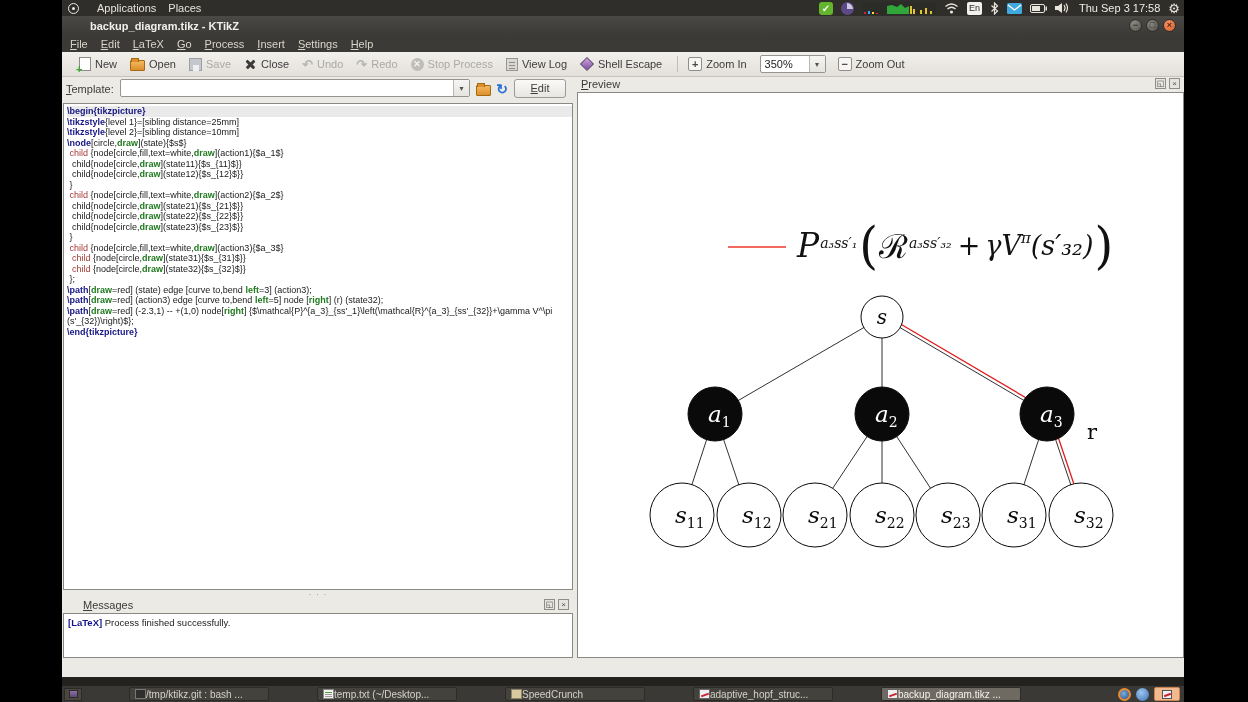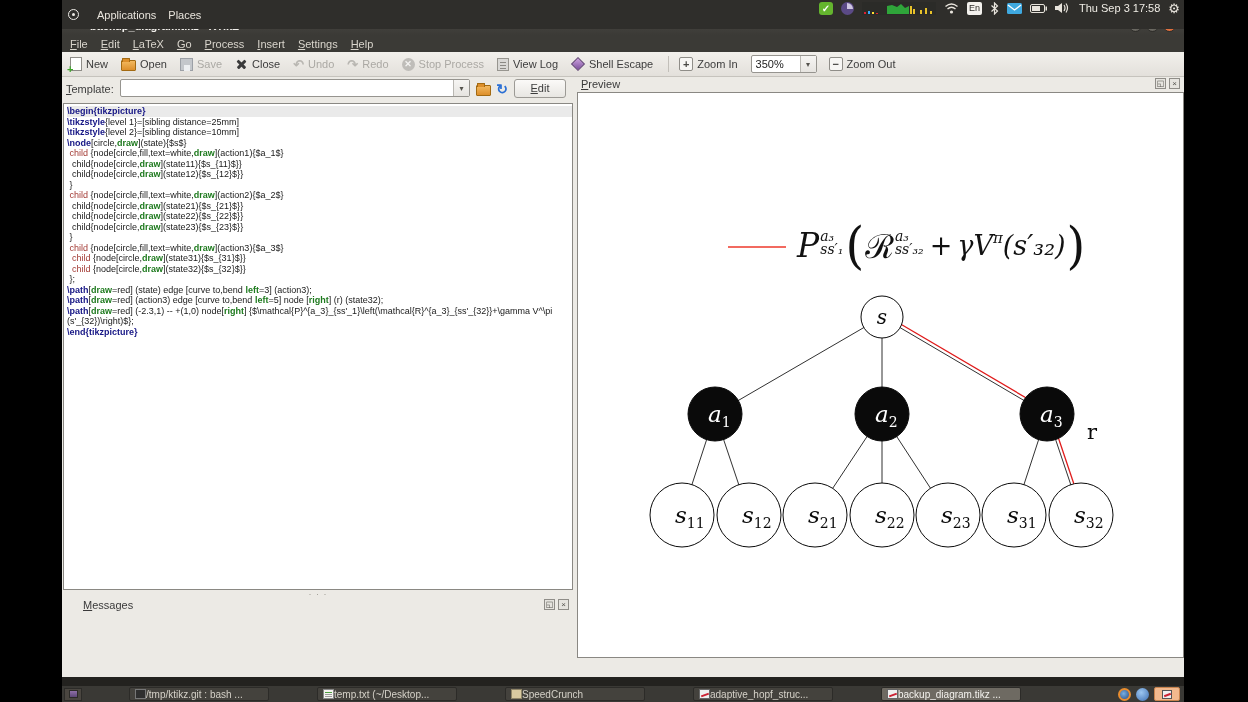--- a/index.html
+++ b/index.html
@@ -1,20 +1,20 @@
 <!DOCTYPE html>
 <html><head>
 <meta charset="utf-8">
 <style>
   html,body{margin:0;padding:0;background:#000;width:1248px;height:702px;overflow:hidden;}
   *{box-sizing:border-box;}
   .screen{position:absolute;left:62px;top:0;width:1122px;height:702px;background:#ECEAE5;overflow:hidden;
           font-family:"Liberation Sans",sans-serif;-webkit-font-smoothing:antialiased;}
   
-  .top-panel{position:absolute;left:0;top:0;width:100%;height:29px;background:#2F2E2B;color:#E8E4DC;
+  .top-panel{position:absolute;left:0;top:0;width:100%;height:16px;background:#2F2E2B;color:#E8E4DC;
              font-size:11px;display:flex;align-items:center;z-index:30;}
   .panel-menu{margin-left:6px;display:flex;align-items:center;gap:12px;}
   .panel-menu .pm{cursor:default;}
   .ubuntu-logo{width:11px;height:11px;border:1.5px solid #EDEBE6;border-radius:50%;margin-right:6px;position:relative;}
   .ubuntu-logo::after{content:"";position:absolute;left:3px;top:3px;width:3px;height:3px;background:#EDEBE6;border-radius:50%;}
   .tray{position:absolute;right:4px;top:0;height:16px;display:flex;align-items:center;gap:8px;}
   .tray-ic{display:flex;align-items:center;justify-content:center;height:13px;}
   .ic-check{width:14px;height:13px;background:#64B52E;border-radius:3px;color:#fff;font-size:10px;line-height:13px;text-align:center;font-weight:bold;}
   .ic-clockpie{width:13px;height:13px;border-radius:50%;background:#5B4A86;position:relative;overflow:hidden;}
   .ic-clockpie::after{content:"";position:absolute;left:6px;top:1px;width:6px;height:6px;background:#CFC6E2;border-radius:0 100% 0 0;}
@@ -29,21 +29,21 @@
   .win-btn{width:13px;height:13px;border-radius:50%;background:radial-gradient(circle at 35% 30%,#8A8880,#55534D);
            border:1px solid #2E2D2A;color:#2E2D2A;font-size:9px;line-height:11px;text-align:center;font-weight:bold;}
   .win-btn.close{background:radial-gradient(circle at 35% 30%,#F2926A,#D75E26);color:#5C2508;}
   
   .menubar{position:absolute;left:0;top:35px;width:100%;height:17px;background:#3B3A36;display:flex;align-items:center;
            gap:13px;padding-left:8px;color:#D9D5CC;font-size:11px;}
   .mnemonic{display:inline-block;}
   .mnemonic::first-letter{text-decoration:underline;}
   
   .toolbar{position:absolute;left:0;top:52px;width:100%;height:25px;background:linear-gradient(#F2F0EC,#E3E0DB);
-           border-bottom:1px solid #C6C3BD;display:flex;align-items:center;padding-left:8px;font-size:11px;color:#3C3C3C;}
+           border-bottom:1px solid #C6C3BD;display:flex;align-items:center;padding-left:17px;font-size:11px;color:#3C3C3C;}
   .tbtn{display:flex;align-items:center;gap:4px;margin-right:13px;white-space:nowrap;}
   .tbtn.disabled{color:#ABA9A4;}
   .tsep{width:1px;height:16px;background:#C2BFB9;margin:0 10px 0 2px;}
   
   .i-new{width:12px;height:14px;background:#fff;border:1px solid #8F8D88;position:relative;}
   .i-new::after{content:"+";position:absolute;left:-4px;bottom:-5px;color:#3FA52C;font-weight:bold;font-size:11px;background:transparent;}
   .i-folder{width:15px;height:11px;background:linear-gradient(#F3B95F,#DD8F2B);border:1px solid #A36A12;border-radius:1px;position:relative;margin-top:2px;}
   .i-folder::before{content:"";position:absolute;left:0;top:-3px;width:6px;height:3px;background:#DD8F2B;border:1px solid #A36A12;border-bottom:none;border-radius:1px 1px 0 0;}
   .i-save{width:13px;height:13px;background:#C4C7CB;border:1px solid #9CA0A6;position:relative;}
   .i-save::after{content:"";position:absolute;left:3px;top:6px;width:6px;height:6px;background:#EDEFF1;}
@@ -90,21 +90,21 @@
   .msg-tag{color:#14148C;font-weight:bold;}
   
   .preview-header{position:absolute;left:515px;top:77px;width:607px;height:15px;font-size:11px;color:#3A3A3A;}
   .preview-header .ph-label{position:absolute;left:4px;top:1px;}
   .preview-canvas{position:absolute;left:515px;top:92px;width:607px;height:566px;background:#fff;border:1px solid #8A8883;overflow:hidden;}
   .formula-line{position:absolute;left:150px;top:153px;width:58px;border-top:2px solid #F26A60;}
   .formula{position:absolute;left:219px;top:126px;height:52px;display:flex;align-items:center;
            font-family:"DejaVu Serif","Liberation Serif",serif;color:#111;}
   .f-main{font-style:italic;font-size:31px;}
   .f-cal{font-size:33px;}
-  .f-ss{display:inline-flex;flex-direction:column;font-size:14px;font-style:italic;line-height:13px;transform:translateY(3px);margin:0 1px 10px 1px;}
+  .f-ss{display:inline-flex;flex-direction:row;font-size:14px;font-style:italic;line-height:13px;transform:translateY(3px);margin:0 1px 10px 1px;}
   .f-paren{font-size:48px;font-weight:300;transform:scaleY(1.04);margin:0 1px;font-style:normal;}
   .f-op{font-size:27px;margin:0 5px;font-style:normal;}
   .f-supv{display:inline-flex;flex-direction:column;font-size:15px;font-style:italic;line-height:13px;transform:translateY(-7px);}
   #tree-svg{position:absolute;left:0;top:0;}
   
   .statusbar{position:absolute;left:0;top:658px;width:100%;height:19px;background:#ECEAE5;border-top:1px solid #BDBAB4;
              font-size:11px;color:#3C3C3C;}
   .statusbar .sline{position:absolute;right:78px;top:3px;}
   .statusbar .scol{position:absolute;right:30px;top:3px;}
   .desktop-gap{position:absolute;left:0;top:677px;width:100%;height:9px;background:#23221F;}
@@ -286,20 +286,23 @@
   <div class="editor" id="editor-lines"><div class="code-line current"><span class="tk-cmd">\begin{tikzpicture}</span></div><div class="code-line"><span class="tk-cmd">\tikzstyle</span><span class="tk-p">{level 1}=[sibling distance=25mm]</span></div><div class="code-line"><span class="tk-cmd">\tikzstyle</span><span class="tk-p">{level 2}=[sibling distance=10mm]</span></div><div class="code-line"><span class="tk-cmd">\node</span><span class="tk-p">[circle,</span><span class="tk-kw">draw</span><span class="tk-p">](state){$s$}</span></div><div class="code-line"><span class="tk-p"> </span><span class="tk-child">child</span><span class="tk-p"> {node[circle,fill,text=white,</span><span class="tk-kw">draw</span><span class="tk-p">](action1){$a_1$}</span></div><div class="code-line"><span class="tk-p">  child{node[circle,</span><span class="tk-kw">draw</span><span class="tk-p">](state11){$s_{11}$}}</span></div><div class="code-line"><span class="tk-p">  child{node[circle,</span><span class="tk-kw">draw</span><span class="tk-p">](state12){$s_{12}$}}</span></div><div class="code-line"><span class="tk-p"> }</span></div><div class="code-line"><span class="tk-p"> </span><span class="tk-child">child</span><span class="tk-p"> {node[circle,fill,text=white,</span><span class="tk-kw">draw</span><span class="tk-p">](action2){$a_2$}</span></div><div class="code-line"><span class="tk-p">  child{node[circle,</span><span class="tk-kw">draw</span><span class="tk-p">](state21){$s_{21}$}}</span></div><div class="code-line"><span class="tk-p">  child{node[circle,</span><span class="tk-kw">draw</span><span class="tk-p">](state22){$s_{22}$}}</span></div><div class="code-line"><span class="tk-p">  child{node[circle,</span><span class="tk-kw">draw</span><span class="tk-p">](state23){$s_{23}$}}</span></div><div class="code-line"><span class="tk-p"> }</span></div><div class="code-line"><span class="tk-p"> </span><span class="tk-child">child</span><span class="tk-p"> {node[circle,fill,text=white,</span><span class="tk-kw">draw</span><span class="tk-p">](action3){$a_3$}</span></div><div class="code-line"><span class="tk-p">  </span><span class="tk-child">child</span><span class="tk-p"> {node[circle,</span><span class="tk-kw">draw</span><span class="tk-p">](state31){$s_{31}$}}</span></div><div class="code-line"><span class="tk-p">  </span><span class="tk-child">child</span><span class="tk-p"> {node[circle,</span><span class="tk-kw">draw</span><span class="tk-p">](state32){$s_{32}$}}</span></div><div class="code-line"><span class="tk-p"> };</span></div><div class="code-line"><span class="tk-cmd">\path</span><span class="tk-p">[</span><span class="tk-kw">draw</span><span class="tk-p">=red] (state) edge [curve to,bend </span><span class="tk-kw">left</span><span class="tk-p">=3] (action3);</span></div><div class="code-line"><span class="tk-cmd">\path</span><span class="tk-p">[</span><span class="tk-kw">draw</span><span class="tk-p">=red] (action3) edge [curve to,bend </span><span class="tk-kw">left</span><span class="tk-p">=5] node [</span><span class="tk-kw">right</span><span class="tk-p">] (r) (state32);</span></div><div class="code-line"><span class="tk-cmd">\path</span><span class="tk-p">[</span><span class="tk-kw">draw</span><span class="tk-p">=red] (-2.3,1) -- +(1,0) node[</span><span class="tk-kw">right</span><span class="tk-p">] {$\mathcal{P}^{a_3}_{ss'_1}\left(\mathcal{R}^{a_3}_{ss'_{32}}+\gamma V^\pi</span></div><div class="code-line"><span class="tk-p">(s'_{32})\right)$};</span></div><div class="code-line"><span class="tk-cmd">\end{tikzpicture}</span></div></div>
 
   <div class="h-splitter">· · ·</div>
 
   <div class="msg-header">
     <span class="mh-label mnemonic">Messages</span>
     <span class="dock-ics">
       <span class="dock-ic">◱</span>
       <span class="dock-ic">×</span>
     </span>
+  </div>
+  <div class="msg-body">
+    <span class="msg-tag">[LaTeX]</span><span> Process finished successfully.</span>
   </div>
 
   <div class="preview-header">
     <span class="ph-label mnemonic">Preview</span>
     <span class="dock-ics">
       <span class="dock-ic">◱</span>
       <span class="dock-ic">×</span>
     </span>
   </div>
   <div class="preview-canvas">

